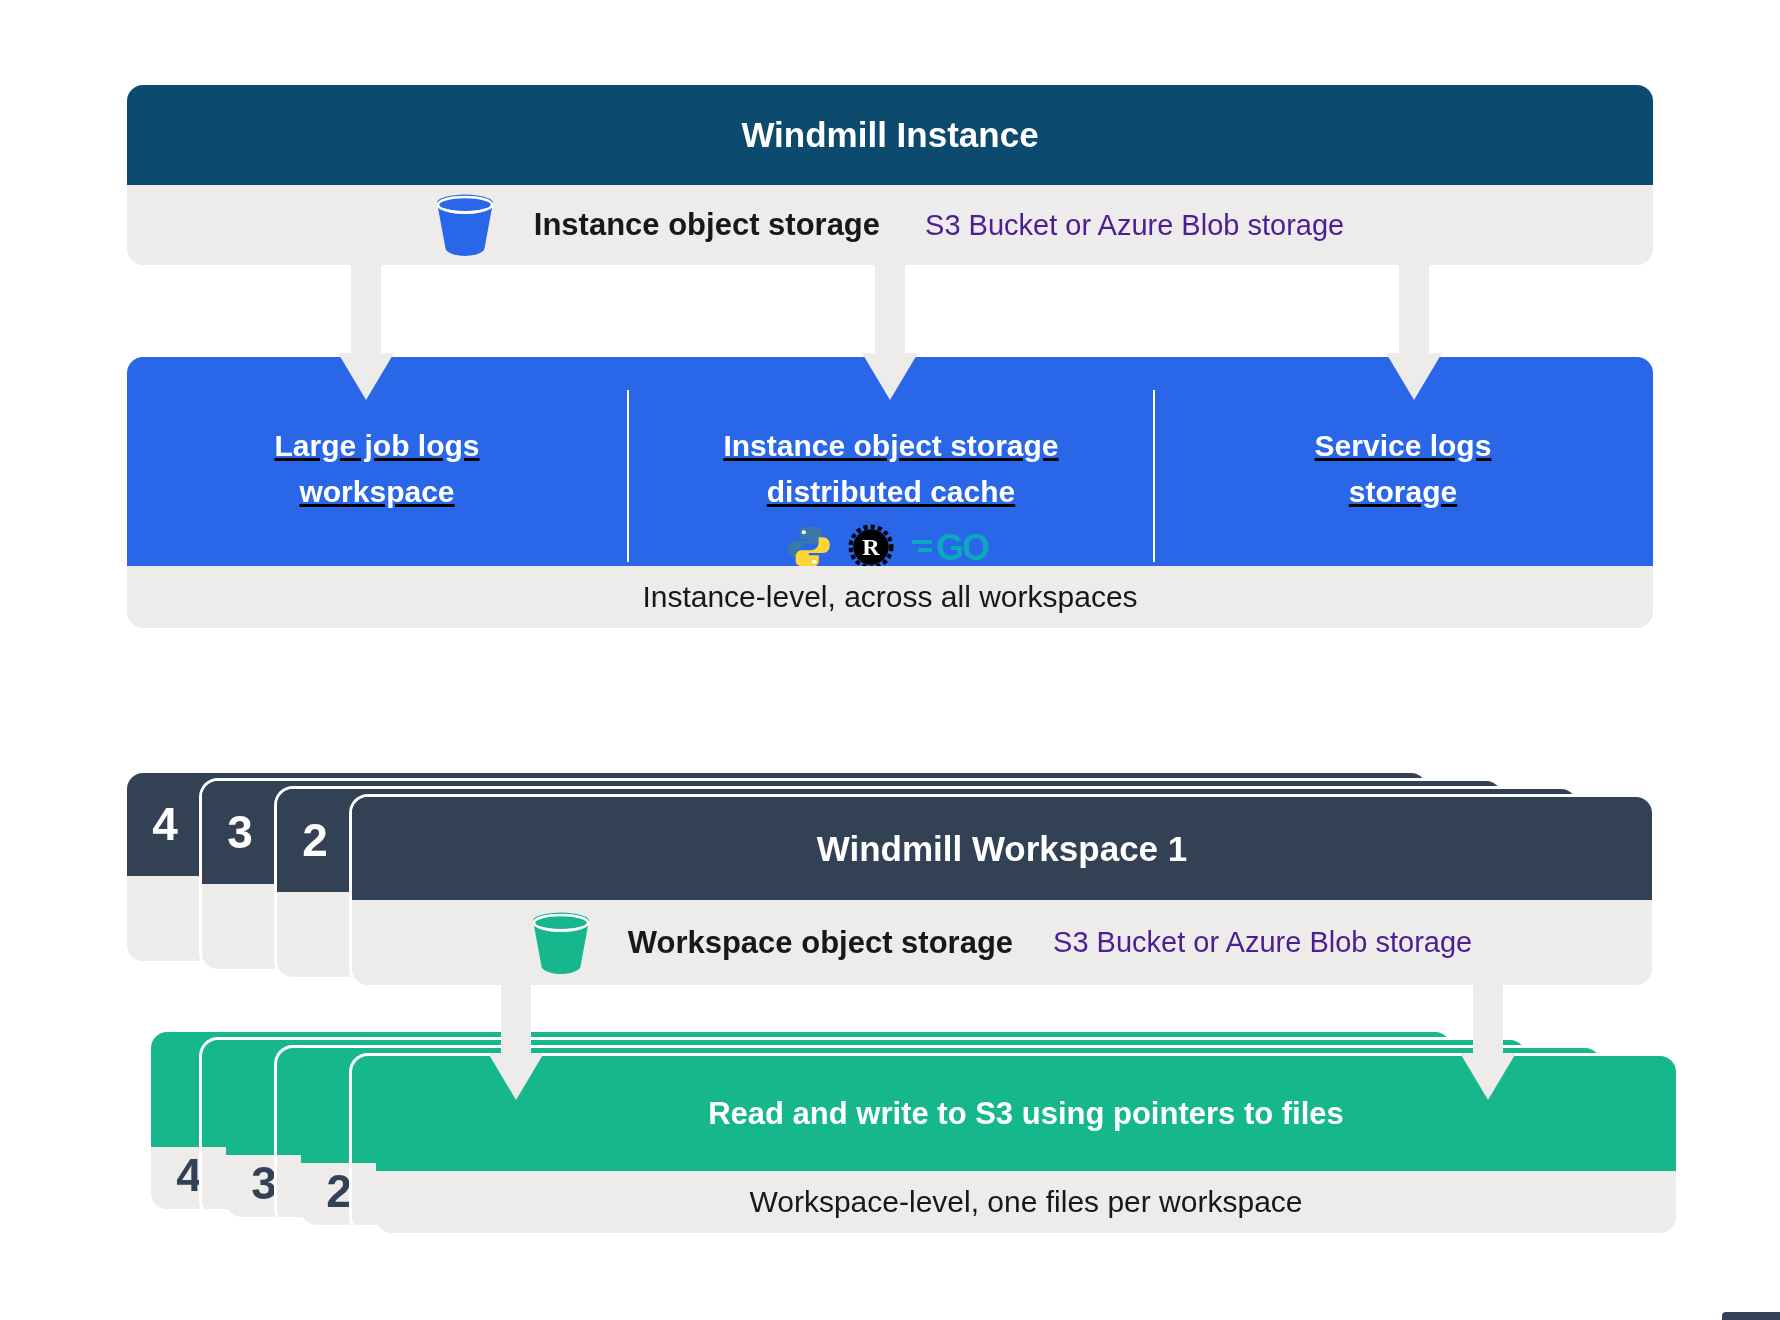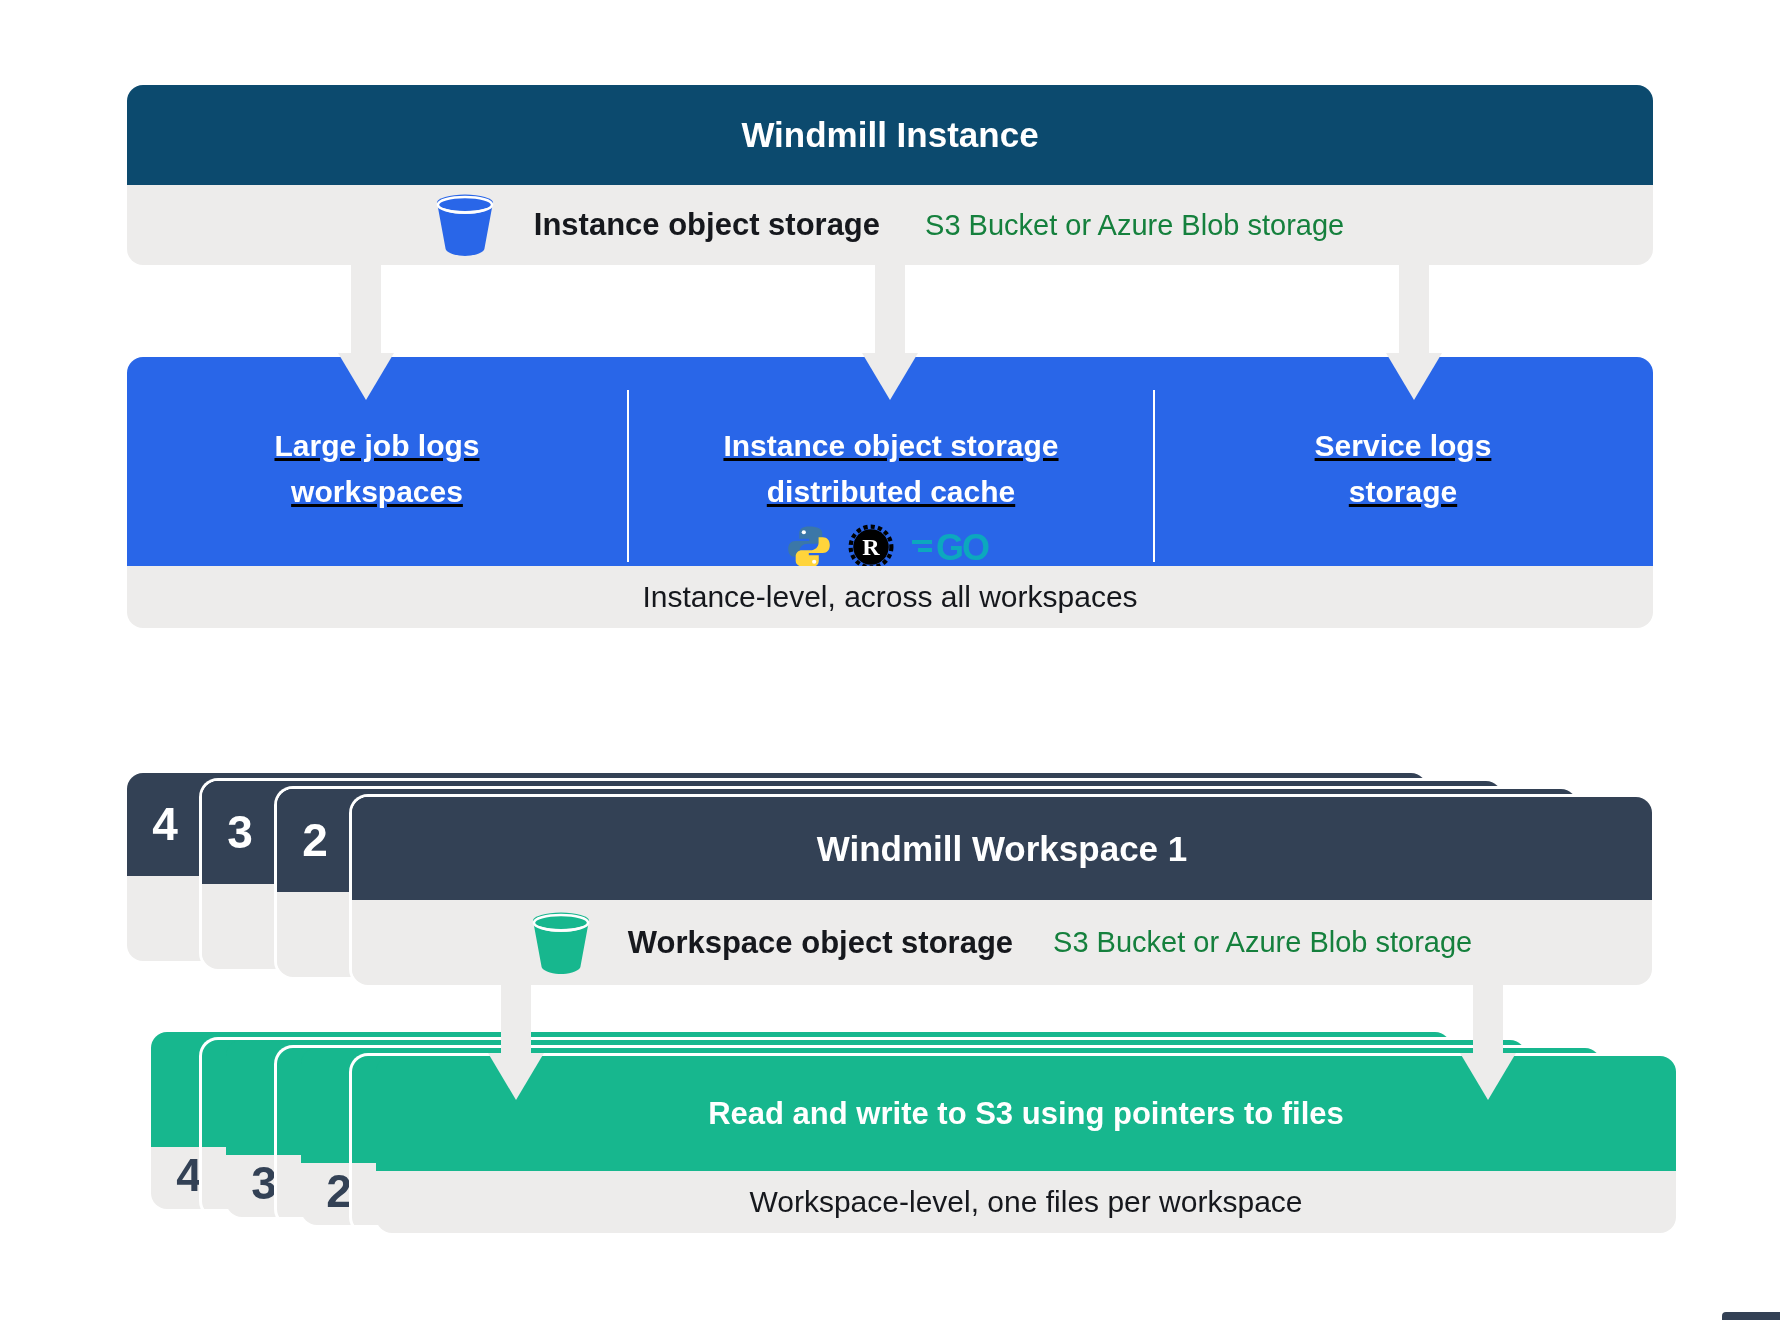--- a/index.html
+++ b/index.html
@@ -7,21 +7,21 @@
           font-family:"Liberation Sans","DejaVu Sans",sans-serif;}
   .abs{position:absolute;}
 
   
   .inst-header{left:127px;top:85px;width:1526px;height:100px;background:#0c4a6e;
                border-radius:16px 16px 0 0;display:flex;align-items:center;justify-content:center;}
   .inst-header .title{color:#ffffff;font-size:35px;font-weight:700;}
   .inst-bar{left:127px;top:185px;width:1526px;height:80px;background:#EDECEB;
             border-radius:0 0 16px 16px;display:flex;align-items:center;justify-content:center;}
   .bar-label{font-size:31px;font-weight:700;color:#16181d;margin-left:40px;}
-  .bar-sublabel{font-size:29px;font-weight:400;color:#15803d;margin-left:45px;}
+  .bar-sublabel{font-size:29px;font-weight:400;color:#4c1d95;margin-left:45px;}
 
   .arrow{width:56px;height:135px;z-index:6;}
   .ws-arrow{width:56px;height:115px;z-index:9;}
 
   .blue-box{left:127px;top:357px;width:1526px;height:236px;background:#2966E8;
             border-radius:16px 16px 0 0;z-index:1;}
   .blue-col{position:absolute;top:0;height:236px;display:flex;flex-direction:column;
             align-items:center;padding-top:66px;box-sizing:border-box;text-decoration:underline;}
   .blue-col .line{color:#ffffff;font-size:30px;font-weight:700;line-height:46px;text-align:center;}
   .col-sep{position:absolute;top:33px;width:2px;height:172px;background:#ffffff;}
@@ -85,21 +85,21 @@
     <polygon points="0,88 56,88 28,135" fill="#EDECEB"></polygon>
   </svg>
   <svg class="abs arrow" style="left:1386px;top:265px;" viewBox="0 0 56 135">
     <rect x="13" y="0" width="30" height="92" fill="#EDECEB"></rect>
     <polygon points="0,88 56,88 28,135" fill="#EDECEB"></polygon>
   </svg>
 
   <div class="abs blue-box">
     <div class="blue-col" style="left:0;width:500px;">
       <span class="line">Large job logs</span>
-      <span class="line">workspaces</span>
+      <span class="line">workspace</span>
     </div>
     <div class="col-sep" style="left:500px;"></div>
     <div class="blue-col" style="left:502px;width:524px;">
       <span class="line">Instance object storage</span>
       <span class="line">distributed cache</span>
       <div class="lang-row">
         <span style="display:flex;">
           <svg width="46" height="46" viewBox="0 0 48 48">
             <path d="M23.8,2.5 c-6.5,0-10,2.6-10,7.2 v5.8 h10.4 v2.2 H9.6 c-4.6,0-7.3,3.2-7.3,8.3 c0,5.1,2.7,8.3,7.3,8.3 h4.4 v-5.8 c0-4.6,3.8-7.9,8.7-7.9 h8.6 c3.9,0,6.6-2.8,6.6-6.6 v-4.3 c0-4.6-4.6-7.2-14.1-7.2 z" fill="#3B77A8"></path>
             <circle cx="18.6" cy="8.6" r="2.2" fill="#ffffff"></circle>

